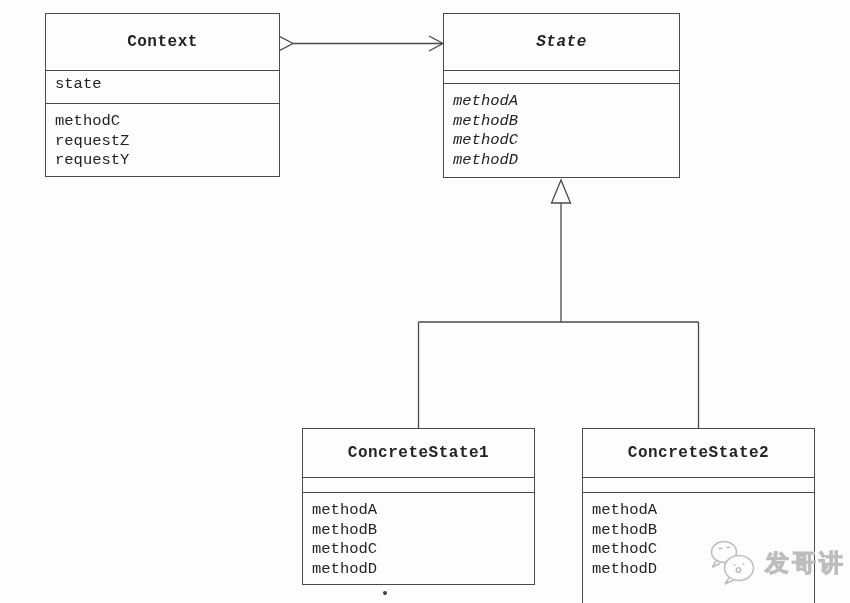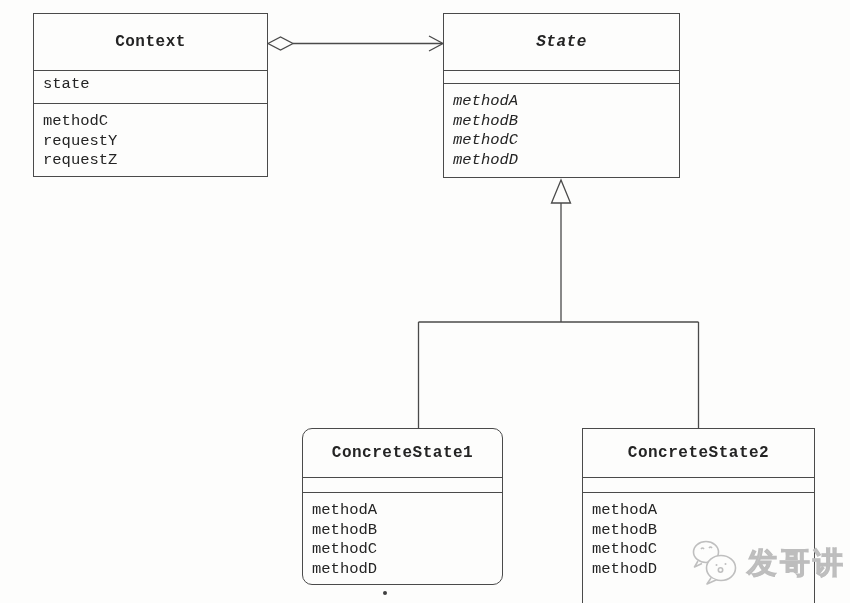--- a/index.html
+++ b/index.html
@@ -57,21 +57,21 @@
     position: absolute;
     right: 4px;
     bottom: 16px;
     z-index: 3;
     display: flex;
     align-items: center;
     gap: 4px;
   }
   #watermark .wm-text {
     font-family: "DejaVu Sans", "Liberation Sans", sans-serif;
-    font-size: 30px;
+    font-size: 24px;
     font-weight: bold;
     letter-spacing: 3px;
     color: #cdcdcd;
     -webkit-text-stroke: 1px #bdbdbd;
     line-height: 1;
   }
   #speck {
     position: absolute;
     left: 383px;
     top: 591px;
@@ -99,44 +99,44 @@
       <g>
         <polygon points="561,180 551.5,203 570.5,203" fill="#fdfdfc"></polygon>
         <line x1="561" y1="203" x2="561" y2="322"></line>
         <line x1="418.5" y1="322" x2="698.5" y2="322"></line>
         <line x1="418.5" y1="322" x2="418.5" y2="428"></line>
         <line x1="698.5" y1="322" x2="698.5" y2="428"></line>
       </g>
     </g>
   </svg>
 
-  <div class="class-box" style="left:33px; top:13px; width:235px; height:164px;">
+  <div class="class-box" style="left:45px; top:13px; width:235px; height:164px;">
     <div class="ctitle" style="height:57px;">Context</div>
     <div class="compartment attrs" style="height:33px; padding-top:4px;">
       <div class="crow">state</div>
     </div>
     <div class="compartment methods" style="height:72px; padding-top:8px;">
       <div class="crow">methodC</div>
+      <div class="crow">requestZ</div>
       <div class="crow">requestY</div>
-      <div class="crow">requestZ</div>
     </div>
   </div>
 
   <div class="class-box" style="left:443px; top:13px; width:237px; height:165px;">
     <div class="ctitle italic" style="height:57px;">State</div>
     <div class="compartment attrs" style="height:13px;"></div>
     <div class="compartment methods" style="height:93px; padding-top:8px;">
       <div class="crow italic">methodA</div>
       <div class="crow italic">methodB</div>
       <div class="crow italic">methodC</div>
       <div class="crow italic">methodD</div>
     </div>
   </div>
 
-  <div class="class-box" style="left:302px; top:428px; width:201px; height:157px;border-radius:10px;">
+  <div class="class-box" style="left:302px; top:428px; width:233px; height:157px;">
     <div class="ctitle" style="height:49px;">ConcreteState1</div>
     <div class="compartment attrs" style="height:15px;"></div>
     <div class="compartment methods" style="height:91px; padding-top:8px;">
       <div class="crow">methodA</div>
       <div class="crow">methodB</div>
       <div class="crow">methodC</div>
       <div class="crow">methodD</div>
     </div>
   </div>
 

